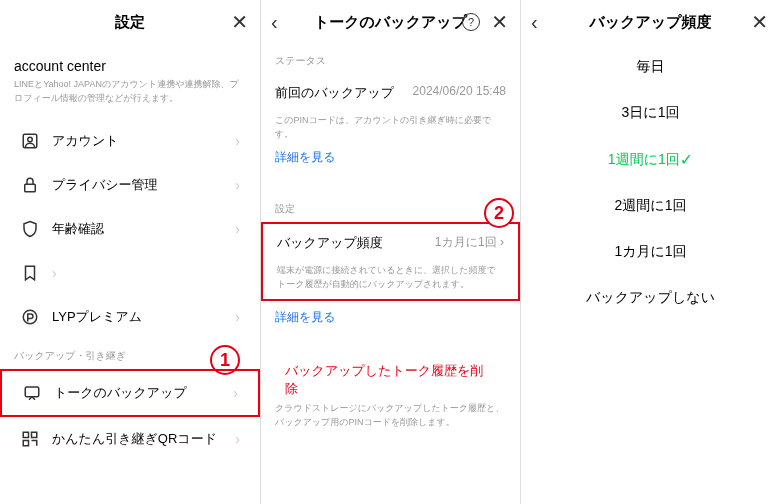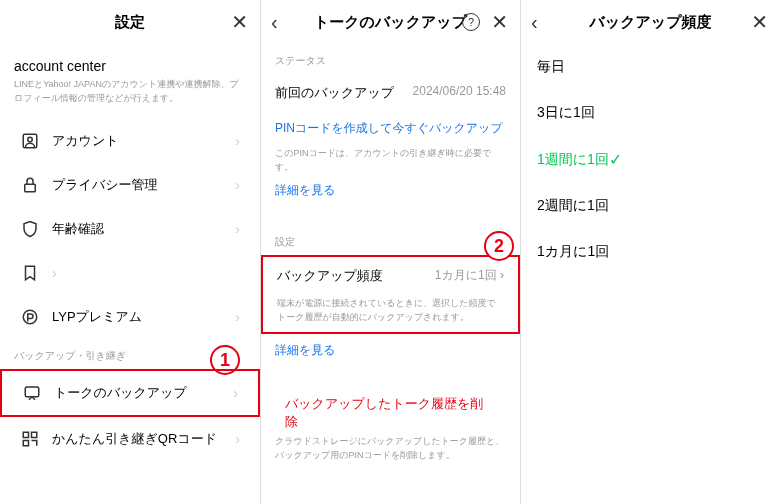--- a/index.html
+++ b/index.html
@@ -20,21 +20,21 @@
     .item-chev { color: #ccc; font-size: 14px; }
     .hl-red { border: 2.5px solid #e60012; }
     .badge { position: absolute; width: 30px; height: 30px; border: 2.5px solid #e60012; border-radius: 50%; background: #fff; color: #e60012; font-size: 18px; font-weight: 700; display: flex; align-items: center; justify-content: center; }
     .b1 { right: 20px; top: -24px; }
     .b2 { right: 6px; top: -24px; }
     .row { display: flex; justify-content: space-between; padding: 10px 14px; font-size: 13px; }
     .row-v { color: #999; font-size: 12px; }
     .link-blue { color: #1a73e8; font-size: 12px; padding: 8px 14px; }
     .link-red { color: #e60012; font-size: 13px; padding: 8px 24px 2px; font-weight: 500; }
     .sm-txt { font-size: 9px; color: #999; padding: 2px 14px 8px; line-height: 1.5; }
-    .freq-item { padding: 14px 16px; font-size: 14px; display: flex; justify-content: flex-start; align-items: center; }
+    .freq-item { padding: 14px 16px; font-size: 14px; display: flex; justify-content: center; align-items: center; }
     .freq-sel { color: #06c755; font-weight: 500; }
     .chk { color: #06c755; font-size: 16px; }
     .settings-box { position: relative; }
     svg { display: block; }
   </style>
 </head>
 <body>
 
 <div class="screen">
   <div class="hdr">
@@ -131,21 +131,20 @@
     <div class="hdr-back">‹</div>
     <div class="hdr-title">トークのバックアップ</div>
     <div class="hdr-help">?</div>
     <div class="hdr-close">✕</div>
   </div>
   <div class="sec-lbl">ステータス</div>
   <div class="row">
     <span>前回のバックアップ</span>
     <span class="row-v">2024/06/20 15:48</span>
   </div>
-  <div class="link-blue">PINコードを作成して今すぐバックアップ</div>
   <div class="sm-txt">このPINコードは、アカウントの引き継ぎ時に必要です。</div>
   <div class="link-blue" style="padding-top:0;">詳細を見る</div>
 
   <div class="sec-lbl" style="margin-top:18px;">設定</div>
 
   <div class="settings-box">
     <div class="badge b2">2</div>
     <div class="hl-red">
       <div class="row">
         <span>バックアップ頻度</span>
@@ -177,14 +176,17 @@
       <div class="freq-item freq-sel">
         <span>1週間に1回</span>
         <span class="chk">✓</span>
       </div>
       <div class="freq-item">
         <span>2週間に1回</span>
       </div>
       <div class="freq-item">
         <span>1カ月に1回</span>
       </div>
+      <div class="freq-item">
+        <span>バックアップしない</span>
+      </div>
     </div>
 </div>
 
 </body></html>

